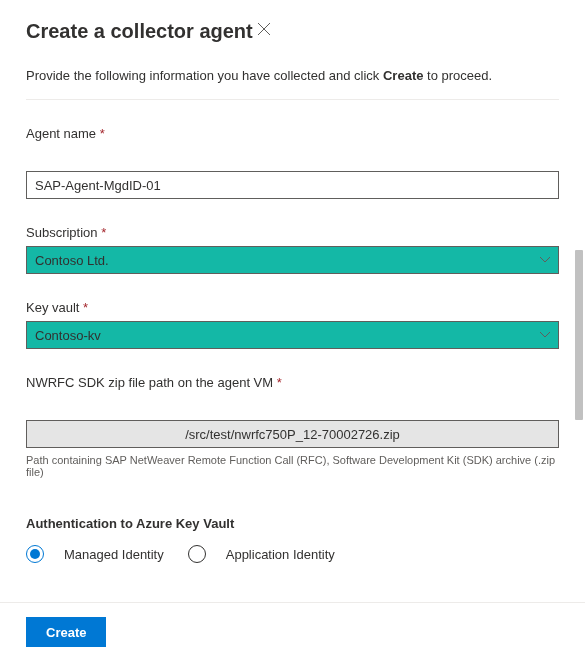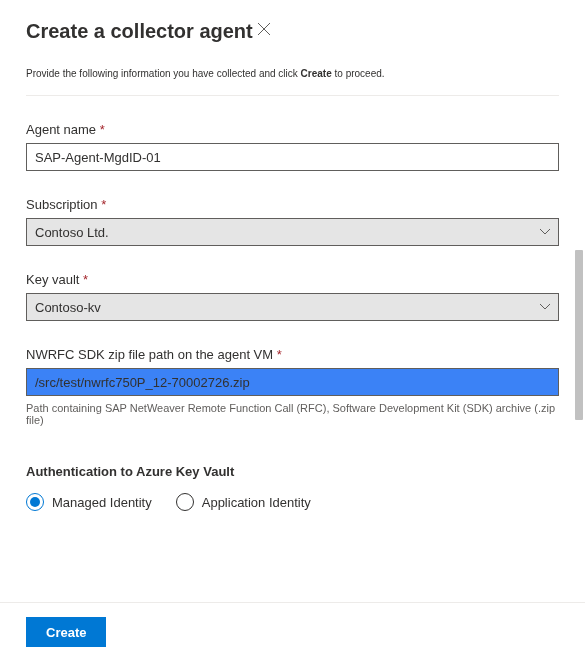--- a/index.html
+++ b/index.html
@@ -50,21 +50,21 @@
     .scrollbar-thumb {
       position: absolute;
       right: 2px;
       top: 190px;
       width: 8px;
       height: 170px;
       background: #c1c1c1;
       border-radius: 1px;
     }
     .intro {
-      font-size: 10px;
+      font-size: 13px;
       color: #323130;
       margin-top: 16px;
       padding-bottom: 16px;
       border-bottom: 1px solid #edebe9;
     }
     .intro b {
       font-weight: 600;
     }
     .field {
       margin-top: 26px;
@@ -80,38 +80,40 @@
     }
     .text-input {
       width: 100%;
       height: 28px;
       border: 1px solid #605e5c;
       padding: 12px 8px;
       font-size: 13px;
       font-family: inherit;
       color: #323130;
       background: #fff;
+      margin-top: 24px;
     }
     .text-input.highlighted {
-      background: #3b82f6;
+      background: #e5e5e5;
       border-color: #605e5c;
+      text-align: center;
     }
     .select-wrap {
       position: relative;
       width: 100%;
     }
     .select-input {
       width: 100%;
       height: 28px;
       border: 1px solid #605e5c;
       padding: 0 28px 0 8px;
       font-size: 13px;
       font-family: inherit;
       color: #323130;
-      background: #e5e5e5;
+      background: #14b8a6;
       appearance: none;
       cursor: pointer;
       text-align: left;
     }
     .chevron {
       position: absolute;
       right: 8px;
       top: 50%;
       transform: translateY(-50%);
       pointer-events: none;
@@ -181,20 +183,21 @@
     }
     .radio-inner {
       width: 10px;
       height: 10px;
       border-radius: 50%;
       background: #0078d4;
     }
     .radio-label {
       font-size: 13px;
       color: #323130;
+      margin-left: 12px;
     }
     .footer {
       position: absolute;
       bottom: 0;
       left: 0;
       right: 0;
       border-top: 1px solid #edebe9;
       padding: 14px 26px;
       display: flex;
       gap: 10px;

